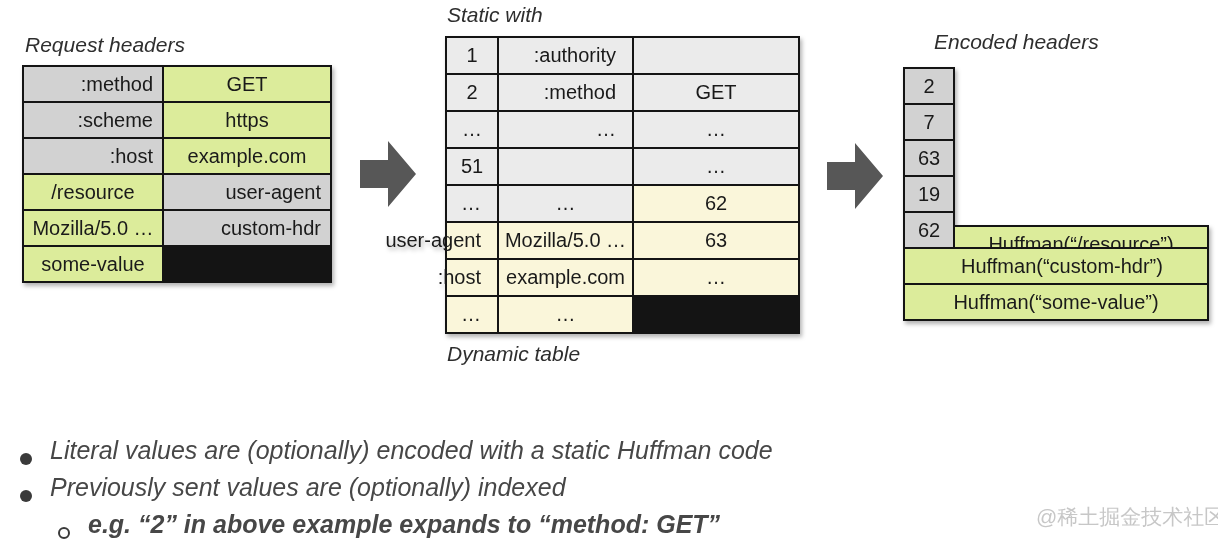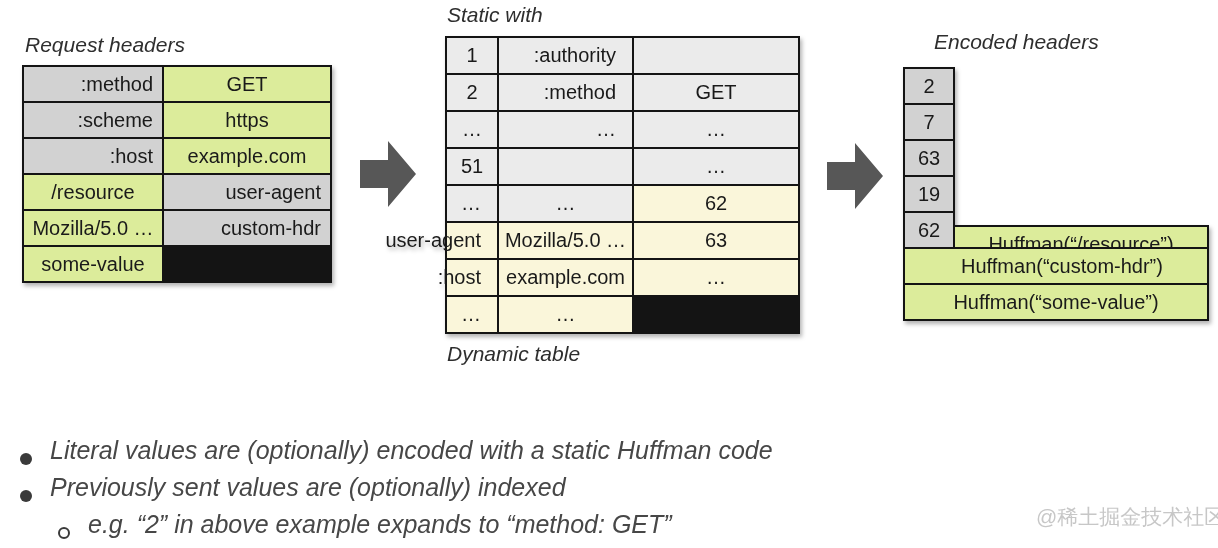--- a/index.html
+++ b/index.html
@@ -169,18 +169,18 @@
 </div>
 
 <div class="abs bullet-row" style="left:20px; top:436px;">
   <span class="dot"></span>
   <span>Literal values are (optionally) encoded with a static Huffman code</span>
 </div>
 <div class="abs bullet-row" style="left:20px; top:473px;">
   <span class="dot"></span>
   <span>Previously sent values are (optionally) indexed</span>
 </div>
-<div class="abs bullet-row" style="left:58px; top:510px;">
+<div class="abs bullet-row" style="left:58px; top:510px;font-weight:bold;">
   <span class="ring"></span>
   <span>e.g. “2” in above example expands to “method: GET”</span>
 </div>
 
 <div class="abs watermark">@稀土掘金技术社区</div>
 
 </body></html>

